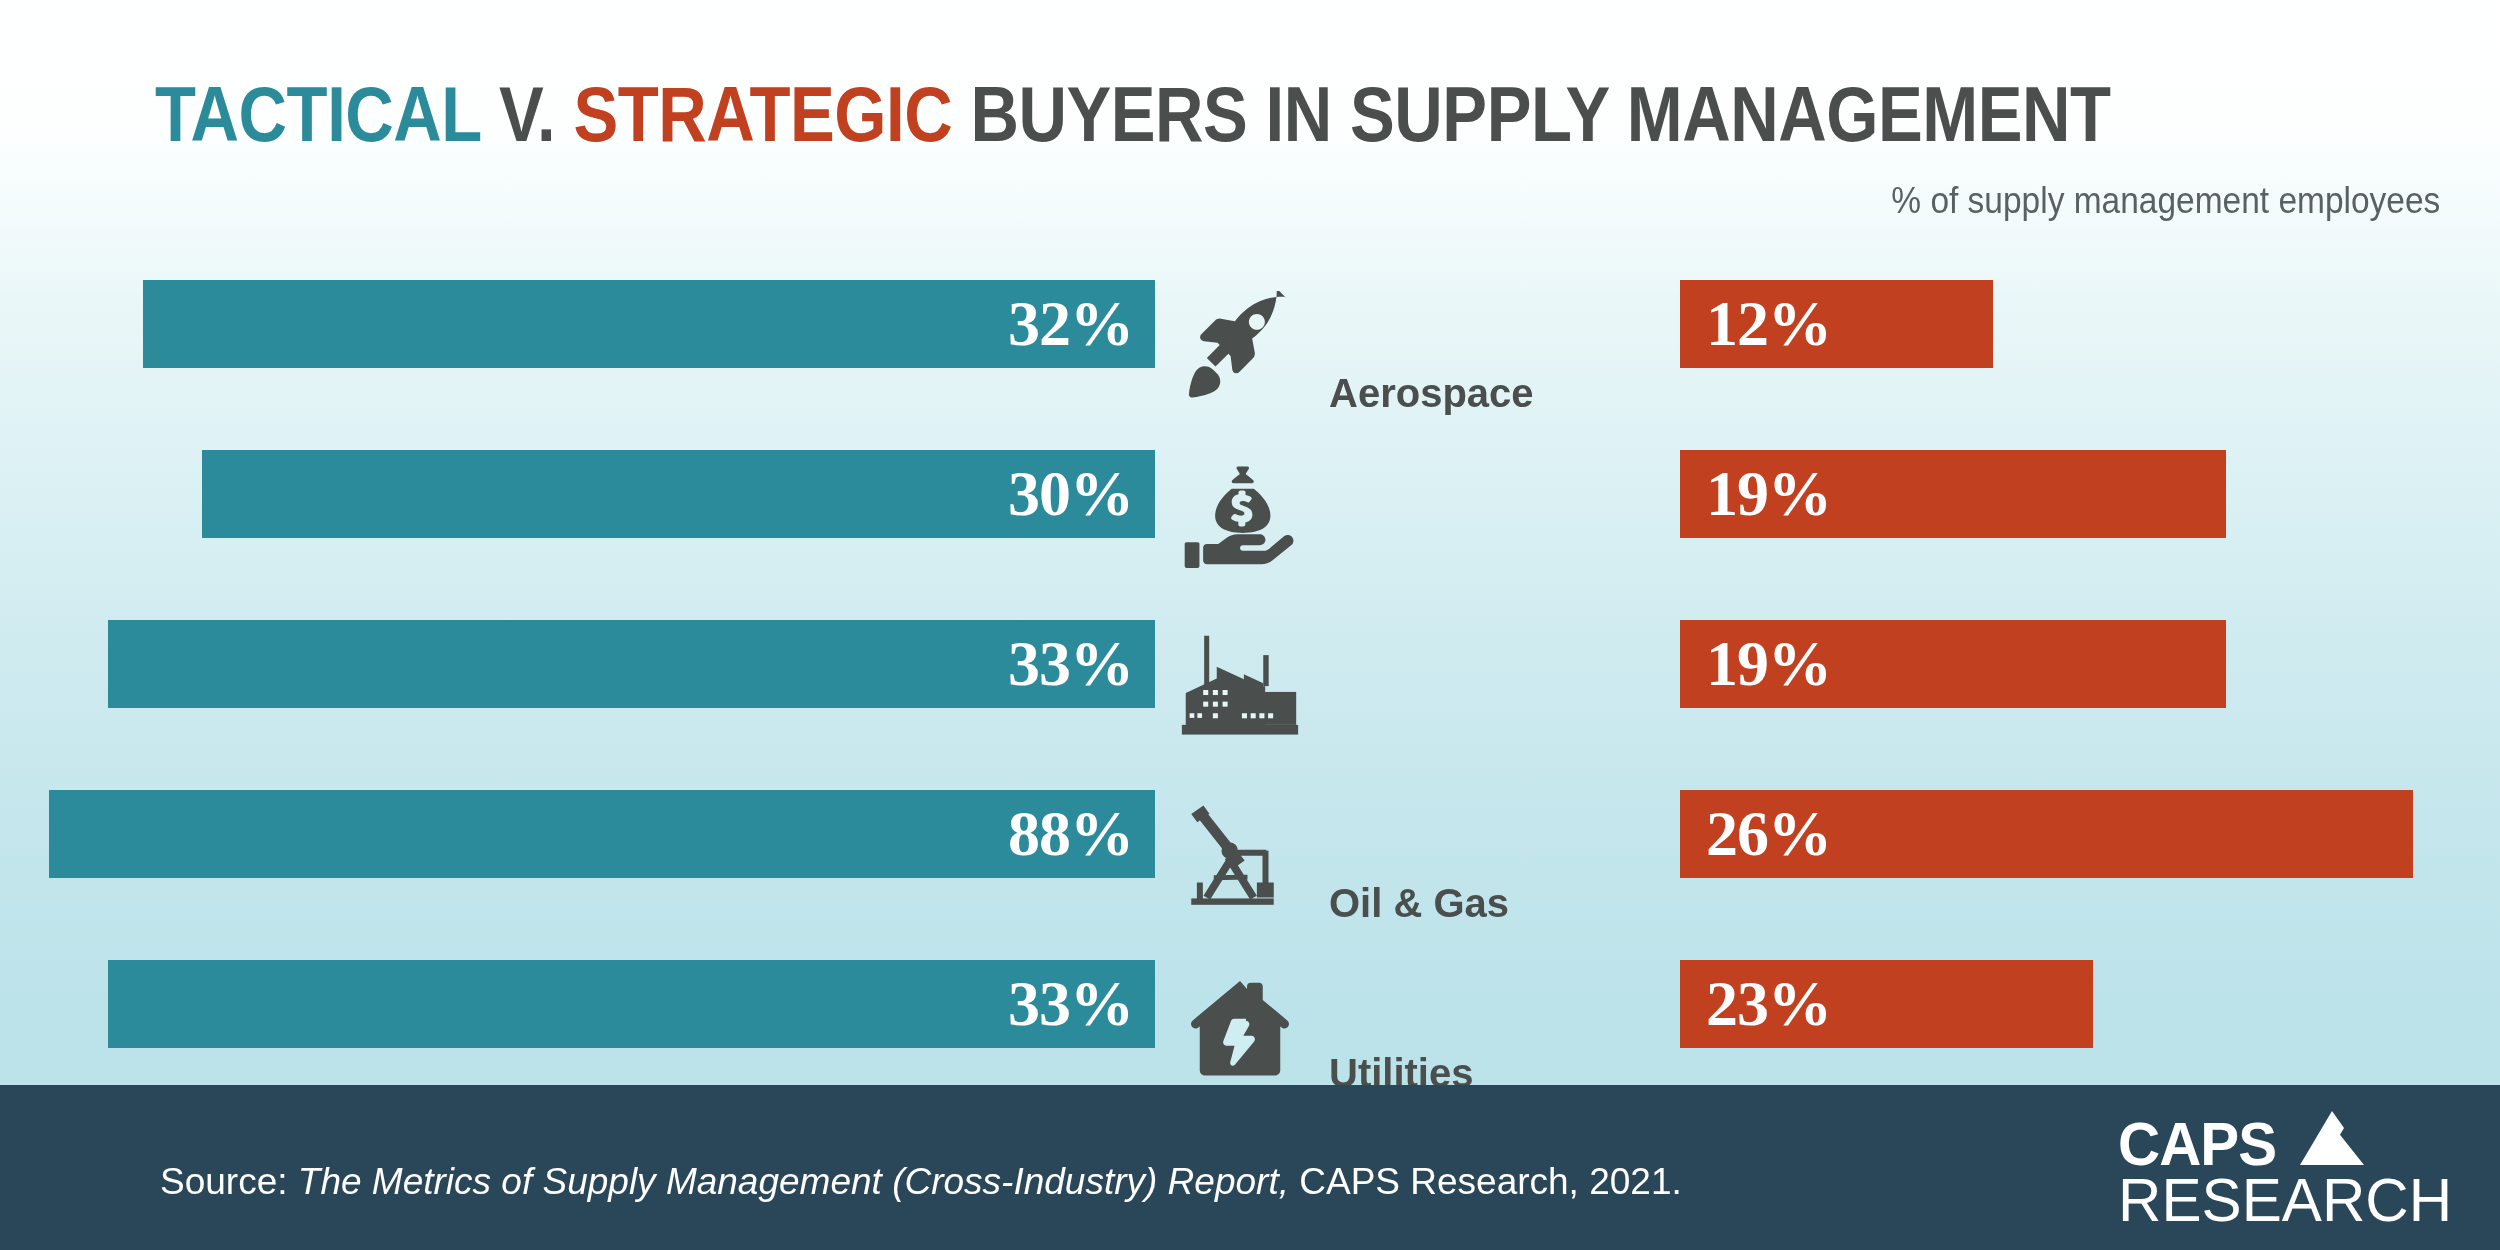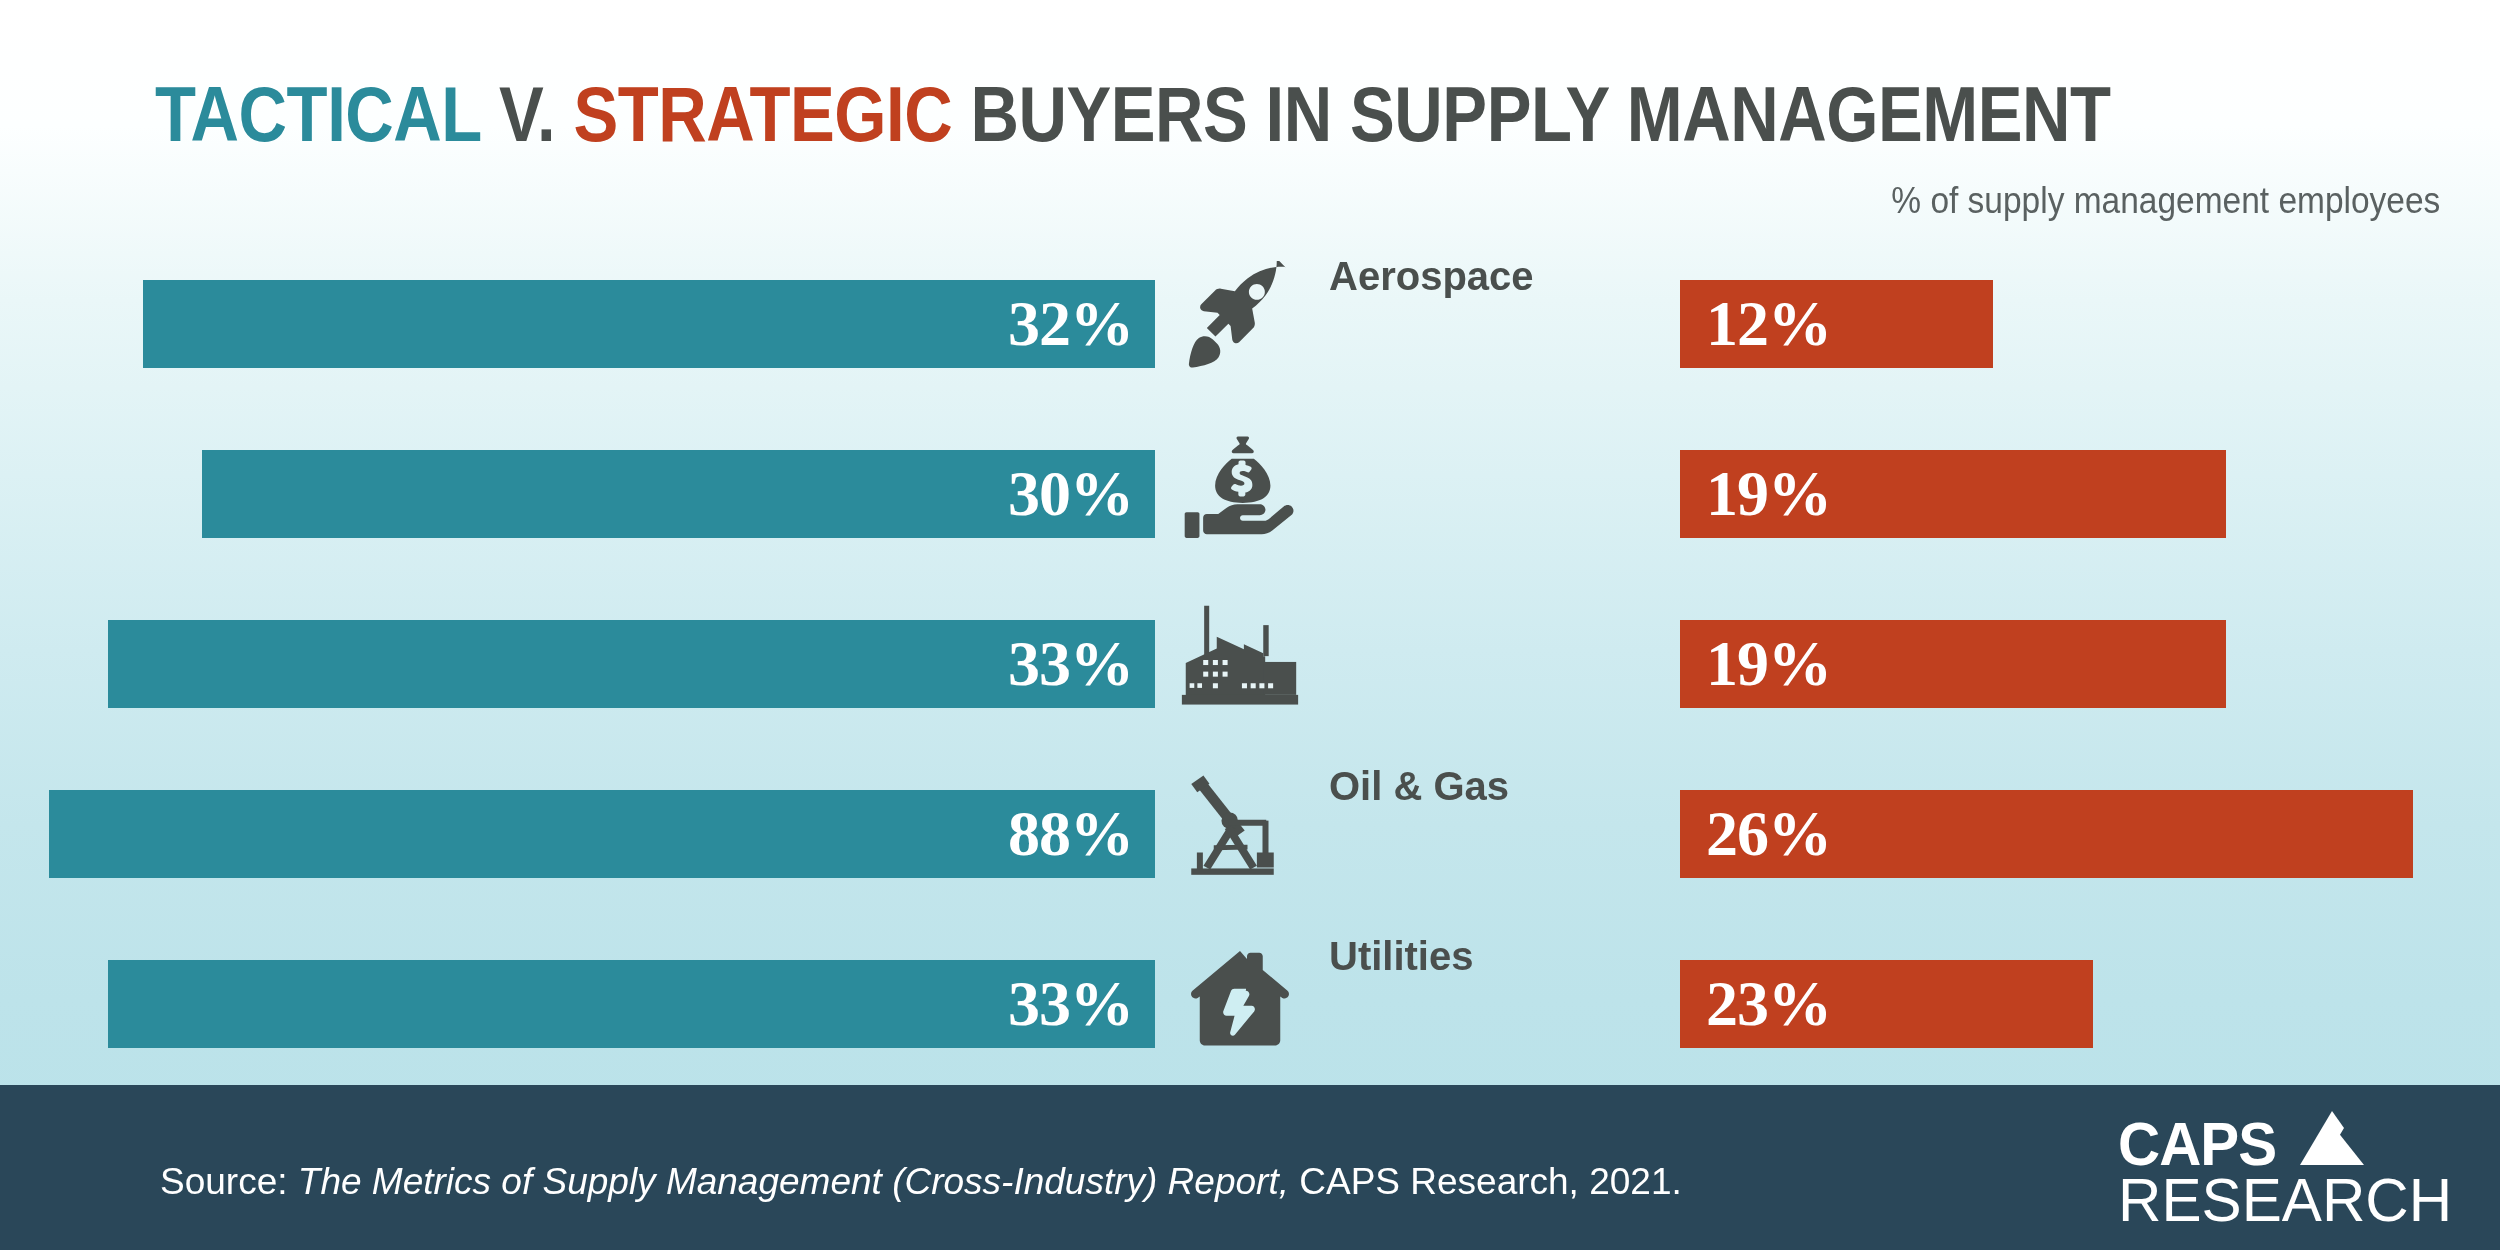--- a/index.html
+++ b/index.html
@@ -101,21 +101,21 @@
   }
 
   
   .center {
     position:absolute;
     left:1175px;
     top:0;
     width:500px;
     height:160px;
     display:flex;
-    align-items:flex-start;
+    align-items:flex-end;
   }
   .icon-box {
     width:130px; height:130px;
     display:flex; align-items:center; justify-content:center;
     flex:0 0 130px;
   }
   .icon-box svg { display:block; }
   .labels {
     margin-left:24px;
     display:flex; flex-direction:column;

